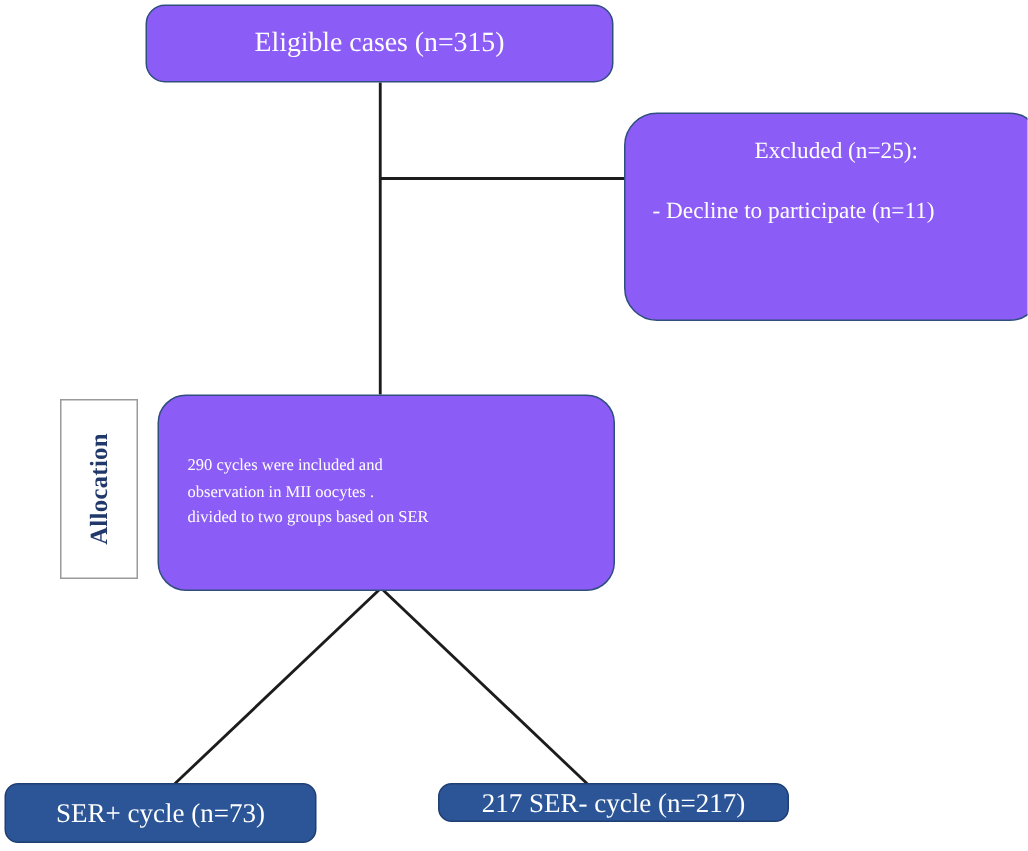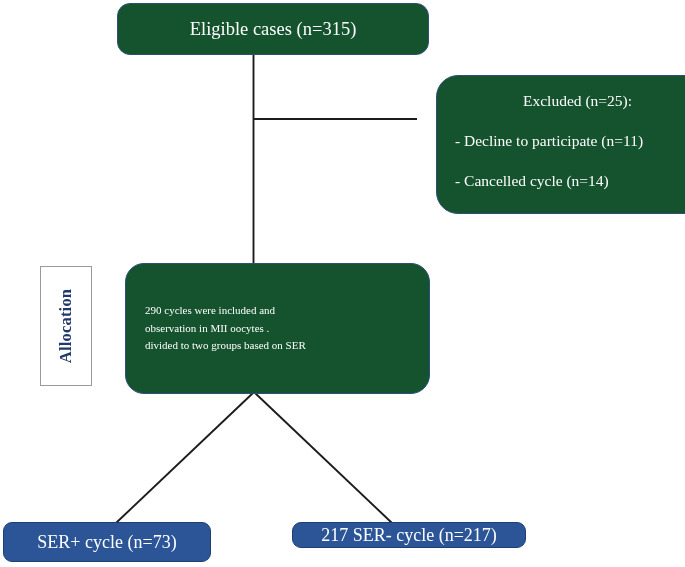--- a/index.html
+++ b/index.html
@@ -38,24 +38,23 @@
     box-sizing: border-box;
     z-index: 2;
     display: flex;
     flex-direction: column;
     justify-content: center;
     color: #ffffff;
     text-align: center;
   }
 
   .node-light {
-    background: #14532d;
+    background: #8b5cf6;
     border: 1.6px solid #2f4e7e;
     border-radius: 13px;
-    margin-left: 20px;
   }
 
   .node-dark {
     background: #2b5597;
     border: 1.6px solid #1f3f73;
     border-radius: 9px;
   }
 
   
   #node-eligible {
@@ -157,21 +156,20 @@
     <line class="line" x1="255" y1="393" x2="392" y2="523" stroke-width="1.9"></line>
   </svg>
 
   <div class="node node-light" id="node-eligible">
     <span>Eligible cases (n=315)</span>
   </div>
 
   <div class="node node-light" id="node-excluded">
     <span class="ex-title">Excluded (n=25):</span>
     <span class="ex-item">- Decline to participate (n=11)</span>
-    <span class="ex-item">- Cancelled cycle (n=14)</span>
   </div>
 
   <div id="node-allocation">
     <span class="vert-label">Allocation</span>
   </div>
 
   <div class="node node-light" id="node-included">
     <span>290 cycles were included and</span>
     <span>observation in MII oocytes .</span>
     <span>divided to two groups based on SER</span>

